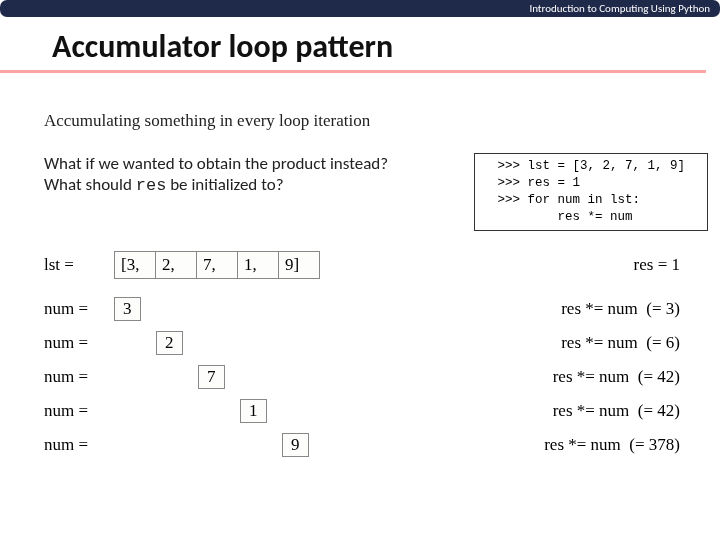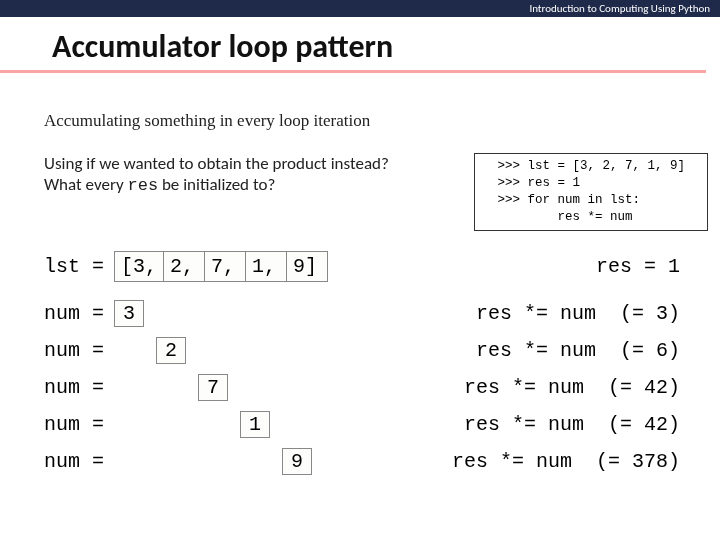--- a/index.html
+++ b/index.html
@@ -11,20 +11,21 @@
     overflow: hidden;
     position: relative;
   }
   .header-bar {
     background: #1f2a4a;
     color: #fff;
     text-align: right;
     padding: 2px 10px;
     font-size: 11px;
     font-weight: 500;
+    border-radius: 7px;
   }
   .title {
     font-size: 32px;
     font-weight: 700;
     padding: 10px 0 4px 52px;
     border-bottom: 3px solid #fca5a5;
     margin: 0 14px 0 0;
     color: #111;
   }
   .subtitle {
@@ -51,22 +52,22 @@
     padding: 4px 22px;
     font-family: "Courier New", monospace;
     font-size: 12.5px;
     line-height: 1.35;
     white-space: pre;
     color: #000;
     background: #fff;
     min-width: 222px;
   }
   .trace-area {
-    font-family: Liberation Mono, monospace;
-    font-size: 20px;
+    font-family: Liberation Serif, serif;
+    font-size: 17px;
     color: #000;
     padding: 20px 40px 0 44px;
   }
   .trace-row {
     display: flex;
     align-items: center;
     margin-bottom: 10px;
   }
   .lst-row { margin-bottom: 18px; }
   .lhs {
@@ -106,22 +107,22 @@
 <body>
 
 <div class="header-bar">Introduction to Computing Using Python</div>
 
 <h1 class="title">Accumulator loop pattern</h1>
 
 <div class="subtitle">Accumulating something in every loop iteration</div>
 
 <div class="question-row">
   <div class="question-text">
-    <span>Using if we wanted to obtain the product instead?</span><br>
-    <span>What every </span><span class="code">res</span><span> be initialized to?</span>
+    <span>What if we wanted to obtain the product instead?</span><br>
+    <span>What should </span><span class="code">res</span><span> be initialized to?</span>
   </div>
   <div class="code-box">&gt;&gt;&gt; lst = [3, 2, 7, 1, 9]
 &gt;&gt;&gt; res = 1
 &gt;&gt;&gt; for num in lst:
         res *= num</div>
 </div>
 
 <div class="trace-area">
 
   <div class="trace-row lst-row">

